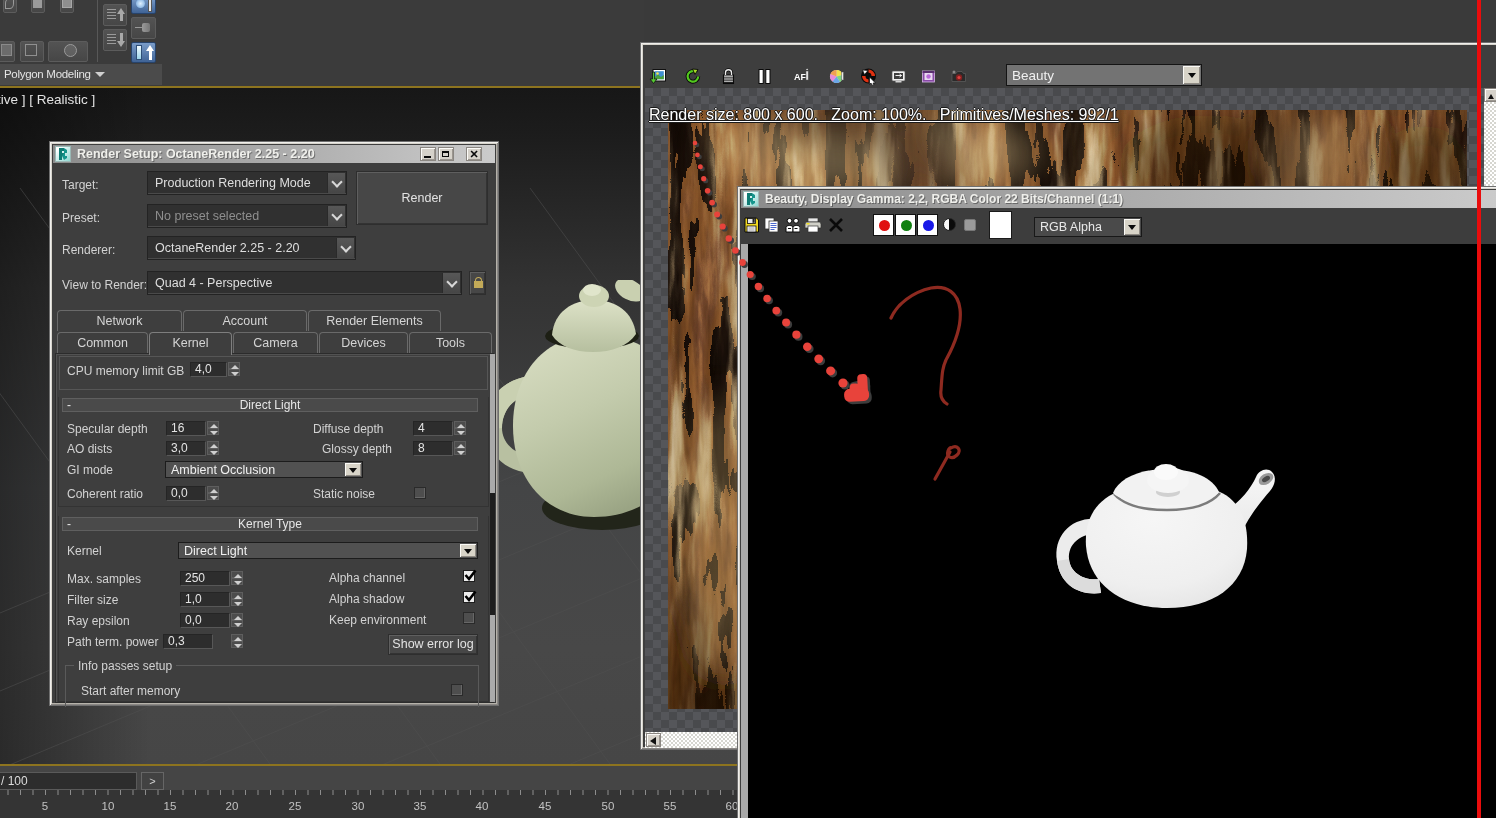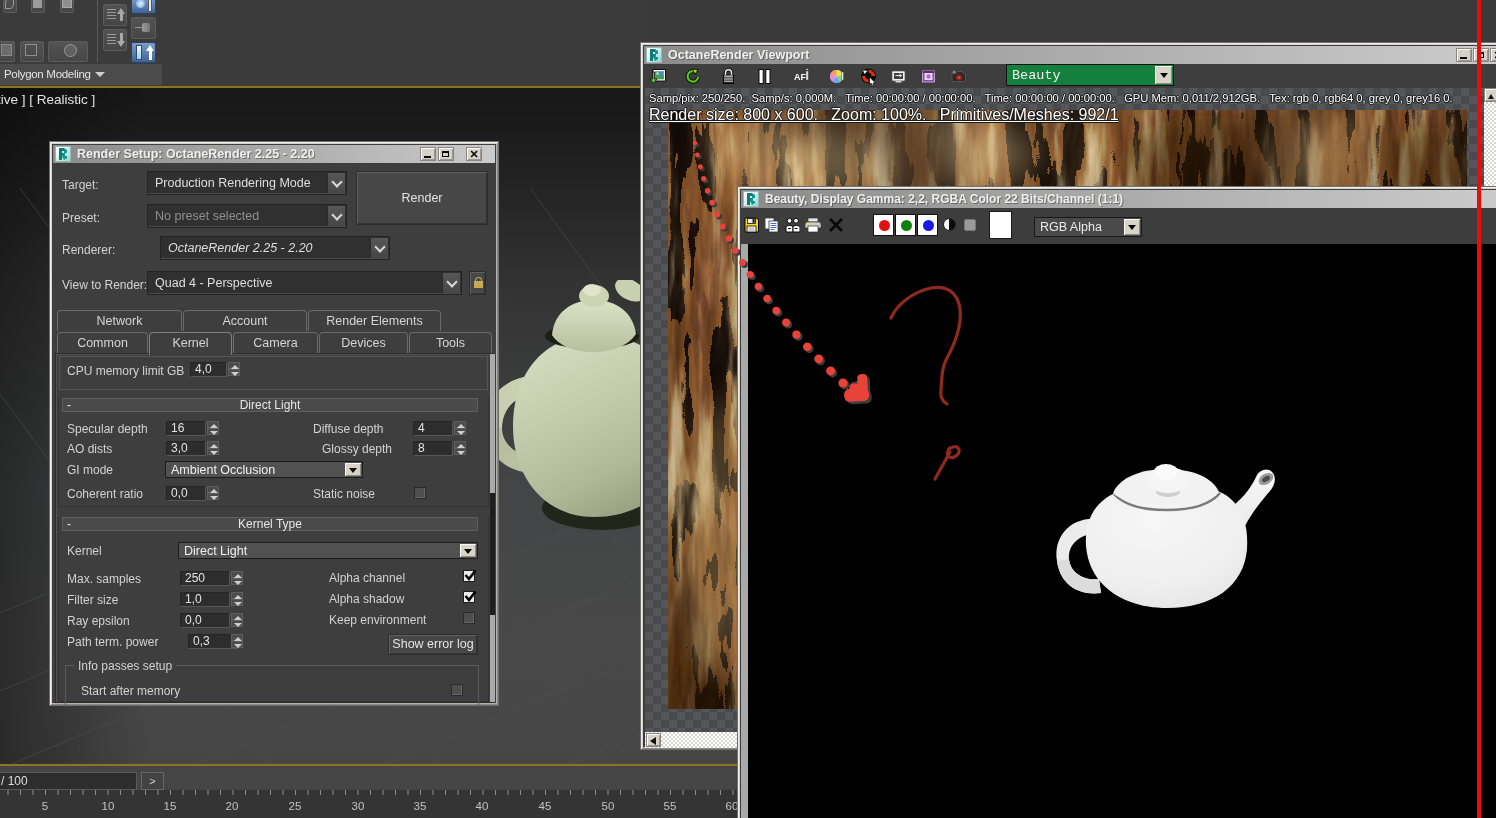--- a/index.html
+++ b/index.html
@@ -333,21 +333,21 @@
         <span class="txt" style="">Production Rendering Mode</span>
         <span class="arr"></span>
       </div>
       <div class="dbtn" style="left:306px;top:29px;width:132px;height:54px;line-height:52px;">Render</div>
       <div class="dlabel" style="left:12px;top:69px;">Preset:</div>
       <div class="dcombo" style="left:97px;top:62px;width:200px;height:24px;">
         <span class="txt" style="color:#8f8f8f;">No preset selected</span>
         <span class="arr"></span>
       </div>
       <div class="dlabel" style="left:12px;top:101px;">Renderer:</div>
-      <div class="dcombo" style="left:110px;top:94px;width:230px;height:24px;font-style:italic;">
+      <div class="dcombo" style="left:97px;top:94px;width:209px;height:24px;">
         <span class="txt" style="">OctaneRender 2.25 - 2.20</span>
         <span class="arr"></span>
       </div>
       <div class="dlabel" style="left:12px;top:136px;">View to Render:</div>
       <div class="dcombo" style="left:97px;top:129px;width:315px;height:24px;padding-left:48px;">
         <span class="txt" style="">Quad 4 - Perspective</span>
         <span class="arr"></span>
       </div>
       <div class="dbtn" style="left:419px;top:129px;width:17px;height:24px;"></div>
       <div class="abs" style="left:425px;top:135px;width:7px;height:5px;border:1.5px solid #c3aa58;border-bottom:none;border-radius:4px 4px 0 0;"></div>
@@ -428,21 +428,21 @@
         <i class="up"></i>
         <i class="dn"></i>
       </div>
       <div class="dlabel" style="left:17px;top:472px;">Ray epsilon</div>
       <div class="dfield" style="left:130px;top:471px;width:50px;height:15px;line-height:13px;">0,0</div>
       <div class="spin" style="left:181px;top:471px;">
         <i class="up"></i>
         <i class="dn"></i>
       </div>
       <div class="dlabel" style="left:17px;top:493px;">Path term. power</div>
-      <div class="dfield" style="left:138px;top:492px;width:50px;height:15px;line-height:13px;">0,3</div>
+      <div class="dfield" style="left:113px;top:492px;width:50px;height:15px;line-height:13px;">0,3</div>
       <div class="spin" style="left:181px;top:492px;">
         <i class="up"></i>
         <i class="dn"></i>
       </div>
       <div class="dlabel" style="left:279px;top:429px;">Alpha channel</div>
       <div class="cb on" style="left:413px;top:428px;">
         <svg width="15" height="15" viewBox="0 0 15 15">
           <path d="M2.5 7 L6 11 L12.5 2.5" stroke="#000" stroke-width="2.6" fill="none"></path>
         </svg>
       </div>
@@ -454,36 +454,20 @@
       </div>
       <div class="dlabel" style="left:279px;top:471px;">Keep environment</div>
       <div class="cb" style="left:413px;top:470px;"></div>
       <div class="dbtn" style="left:338px;top:492px;width:90px;height:21px;line-height:19px;">Show error log</div>
       <div class="abs" style="left:15px;top:523px;width:414px;height:42px;border:1px solid #5a5a5a;border-bottom:none;"></div>
       <div class="dlabel" style="left:24px;top:517px;background:#3e3e3e;padding:0 4px;">Info passes setup</div>
       <div class="dlabel" style="left:31px;top:542px;">Start after memory</div>
       <div class="cb" style="left:401px;top:542px;"></div>
     </div>
     <div class="win" style="left:640px;top:42px;width:860px;height:708px;">
-      <div class="titlebar">
-        <div class="ticon">
-          <svg width="14" height="14" viewBox="0 0 14 14" style="position:absolute;left:0;top:0;">
-            <path d="M3 1 L8 1 L8 4 L6 4 L6 6 L9 6 L9 9 L6 9 L6 13 L3 13 Z" fill="#0f7c74"></path>
-            <path d="M8 1 L11 3 L11 6 L9 6 L9 9 L11 9 L11 11 L8 13 L6 9 L8 6 Z" fill="#15958c"></path>
-          </svg>
-        </div>
-        <div class="ttext">OctaneRender Viewport</div>
-        <div class="wbtn" style="left:812px;">
-          <span class="mn"></span>
-        </div>
-        <div class="wbtn" style="left:829px;">
-          <span class="mx"></span>
-        </div>
-        <div class="wbtn" style="left:846px;">✕</div>
-      </div>
       <div class="abs" style="left:3px;top:21px;width:854px;height:24px;background:#3e3e3e;"></div>
       <div class="abs" style="left:8px;top:25px;width:17px;height:17px;"><svg width="17" height="17" viewBox="0 0 17 17">
           <rect x="4" y="1.5" width="12.5" height="11.5" fill="#fff" stroke="#111" stroke-width="1"></rect>
           <rect x="5.8" y="3.2" width="9" height="8" fill="#3f8fd0"></rect>
           <path d="M5.8 9 L9 6.5 L12 9 L14.8 7 L14.8 11.2 L5.8 11.2 Z" fill="#4aa03c"></path>
           <circle cx="8.5" cy="5.5" r="1.3" fill="#f8e24a"></circle>
           <path d="M3.5 4 L3.5 11 L1 11 L4.5 15.5 L8 11 L5.5 11 L5.5 4 Z" fill="#55c832" stroke="#111" stroke-width="0.8"></path>
         </svg></div>
       <div class="abs" style="left:43px;top:25px;width:17px;height:17px;"><svg width="17" height="17" viewBox="0 0 17 17">
           <path d="M12.5 4.5 A5.3 5.3 0 1 0 14.2 8.5" fill="none" stroke="#0a0a0a" stroke-width="4"></path>
@@ -532,21 +516,21 @@
           <rect x="4.5" y="5" width="8" height="7" fill="#e8d8f0"></rect>
           <circle cx="8.5" cy="8.5" r="2.2" fill="#b868d8"></circle>
           <rect x="2.5" y="3" width="12" height="2" fill="#5a3070"></rect>
         </svg></div>
       <div class="abs" style="left:309px;top:25px;width:17px;height:17px;"><svg width="17" height="17" viewBox="0 0 17 17">
           <path d="M2 5.5 L6 5.5 L7.5 3.5 L12 3.5 L13.5 5.5 L15.5 5.5 L15.5 13.5 L2 13.5 Z" fill="#2a2a2a" stroke="#666" stroke-width="0.6"></path>
           <circle cx="9" cy="9.5" r="3.2" fill="#802020"></circle>
           <circle cx="9" cy="9.5" r="1.6" fill="#e04040"></circle>
           <circle cx="4" cy="4" r="1.5" fill="#888"></circle>
         </svg></div>
-      <div class="ccombo" style="left:365px;top:21px;width:168px;height:22px;background:#15803d;border-color:#141414;font-family:Liberation Mono, monospace;">
+      <div class="ccombo" style="left:365px;top:21px;width:196px;height:22px;background:#737373;border-color:#141414;">
         <span class="txt" style="font-size:13.5px;">Beauty</span>
         <span class="arr" style="width:17px;"></span>
       </div>
       <div class="abs" style="left:4px;top:45px;width:843px;height:660px;background:repeating-conic-gradient(#494a4d 0% 25%,#55565a 0% 50%) 0px 0px/16px 16px;"></div>
       <div class="abs" id="barkhost" style="left:27px;top:67px;width:799px;height:599px;"><svg width="799" height="599" viewBox="0 0 799 599">
 <defs>
 <filter id="blurp">
               <feGaussianBlur stdDeviation="18"></feGaussianBlur>
             </filter>
 <filter id="barkg" x="0" y="0" width="100%" height="100%">
@@ -602,21 +586,20 @@
 <ellipse cx="540" cy="55" rx="90" ry="50" fill="#2e1608" opacity="0.45"></ellipse>
 <ellipse cx="650" cy="45" rx="40" ry="35" fill="#e3c58e" opacity="0.4"></ellipse>
 <ellipse cx="755" cy="60" rx="45" ry="45" fill="#2b1406" opacity="0.5"></ellipse>
 <ellipse cx="330" cy="45" rx="45" ry="30" fill="#e0c18a" opacity="0.35"></ellipse>
 <ellipse cx="55" cy="420" rx="40" ry="130" fill="#d8b87e" opacity="0.3"></ellipse>
 <ellipse cx="18" cy="560" rx="30" ry="90" fill="#2b1406" opacity="0.5"></ellipse>
 <ellipse cx="60" cy="620" rx="45" ry="60" fill="#2b1406" opacity="0.45"></ellipse>
 </g>
 <rect width="799" height="599" fill="url(#barkshade)"></rect>
 </svg></div>
-      <div class="abs" style="left:8px;top:48.5px;color:#fff;font-size:11.2px;white-space:nowrap;text-shadow:1px 0 0 #1a1a1a,-1px 0 0 #1a1a1a,0 1px 0 #1a1a1a,0 -1px 0 #1a1a1a;">Samp/pix: 250/250. &nbsp;Samp/s: 0,000M. &nbsp; Time: 00:00:00 / 00:00:00. &nbsp; Time: 00:00:00 / 00:00:00. &nbsp; GPU Mem: 0,011/2,912GB. &nbsp; Tex: rgb 0, rgb64 0, grey 0, grey16 0.</div>
       <div class="abs" style="left:8px;top:62.5px;color:#fff;font-size:16px;white-space:nowrap;text-shadow:1px 0 0 #1a1a1a,-1px 0 0 #1a1a1a,0 1px 0 #1a1a1a,0 -1px 0 #1a1a1a;text-decoration:underline;">Render size: 800 x 600. &nbsp; Zoom: 100%. &nbsp; Primitives/Meshes: 992/1</div>
       <div class="abs" style="left:4px;top:689px;width:843px;height:16px;background:repeating-conic-gradient(#ffffff 0% 25%,#d6d6d0 0% 50%) 0px 0px/4px 4px;"></div>
       <div class="abs" style="left:5px;top:690px;width:15px;height:14px;background:#d6d2ca;border:1px solid #8a8681;box-shadow:inset 1px 1px 0 #fcfbf8, inset -1px -1px 0 #9b968f;"></div>
       <div class="abs" style="left:9px;top:694px;width:0;height:0;border-top:4px solid transparent;border-bottom:4px solid transparent;border-right:6px solid #111;"></div>
       <div class="abs" style="left:843px;top:45px;width:14px;height:660px;background:repeating-conic-gradient(#ffffff 0% 25%,#d6d6d0 0% 50%) 0px 0px/4px 4px;"></div>
       <div class="abs" style="left:843px;top:45px;width:14px;height:14px;background:#d6d2ca;border:1px solid #8a8681;box-shadow:inset 1px 1px 0 #fcfbf8, inset -1px -1px 0 #9b968f;"></div>
       <div class="abs" style="left:847px;top:51px;width:0;height:0;border-left:3.5px solid transparent;border-right:3.5px solid transparent;border-bottom:5px solid #111;"></div>
     </div>
     <div class="win" style="left:737px;top:186px;width:770px;height:640px;">
       <div class="titlebar">

